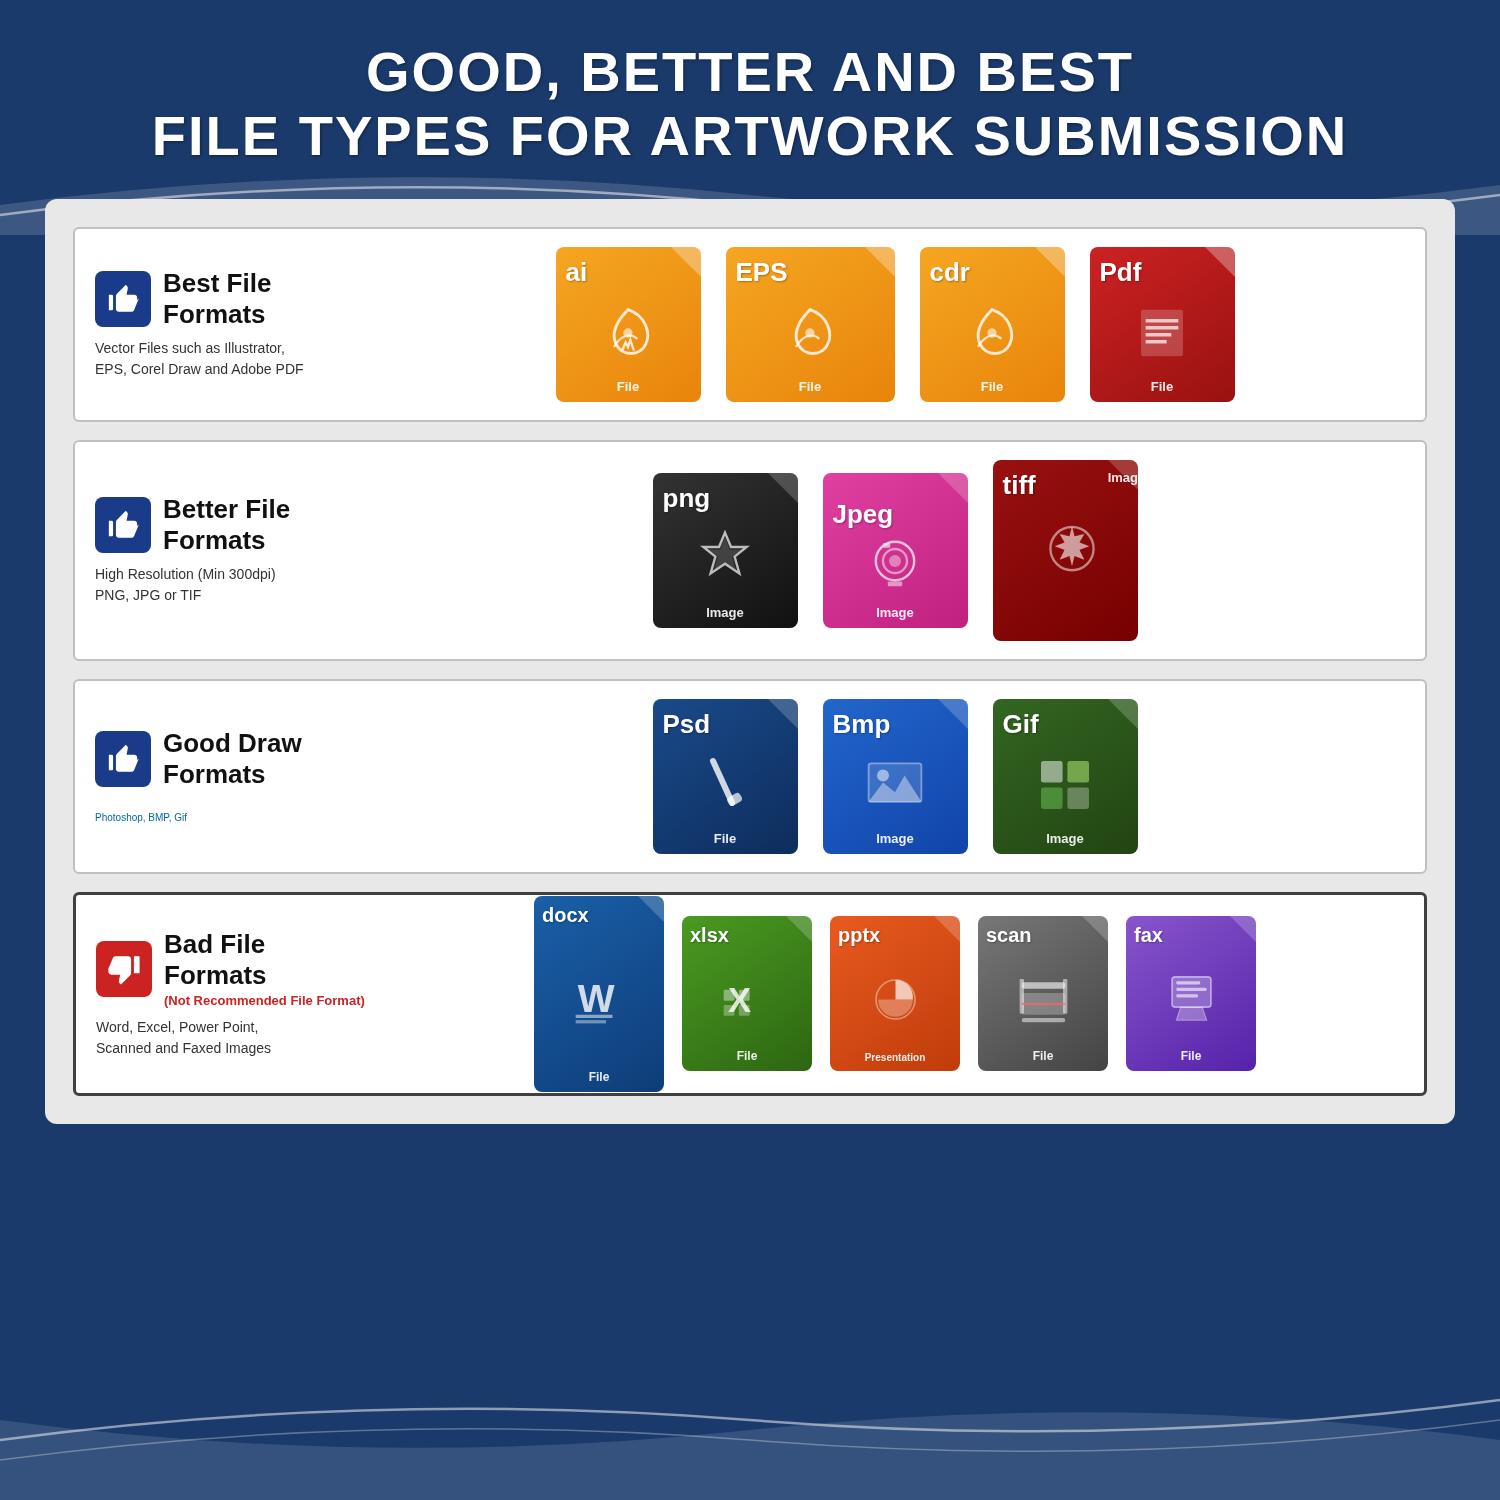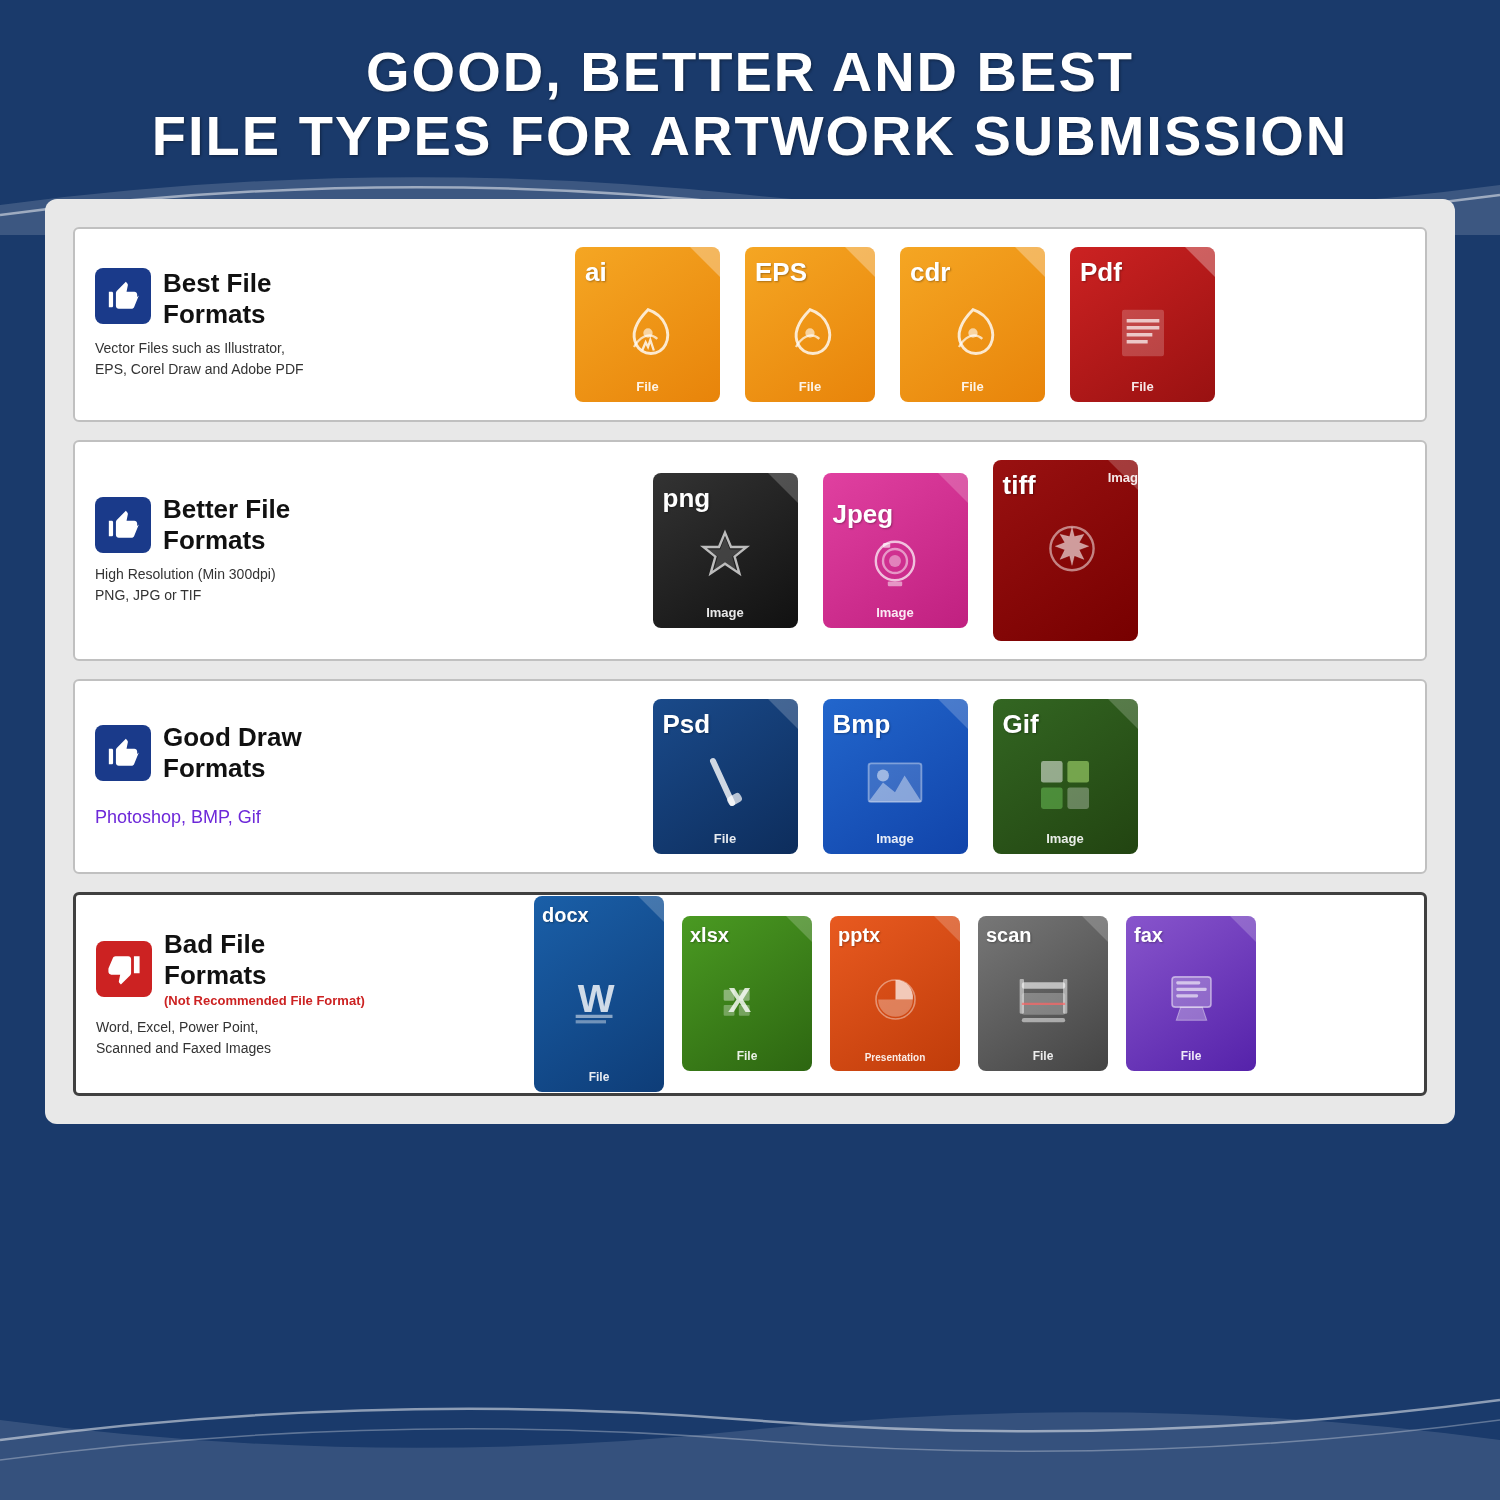--- a/index.html
+++ b/index.html
@@ -68,21 +68,21 @@
     z-index: 3;
     margin-top: 0;
   ">
 
     <div style="
       display:flex;align-items:center;gap:20px;
       background:white;border-radius:6px;padding:18px 20px;
       border:2px solid #c0c0c0;
     ">
       <div style="width:270px;min-width:270px;">
-        <div style="display:flex;align-items:flex-start;gap:12px;margin-bottom:8px;">
+        <div style="display:flex;align-items:center;gap:12px;margin-bottom:8px;">
           <div style="width:56px;height:56px;background:#1a3a8a;border-radius:8px;display:flex;align-items:center;justify-content:center;flex-shrink:0;">
             <svg viewBox="0 0 24 24" width="34" height="34" fill="white">
                 <path d="M2 20h2c.55 0 1-.45 1-1v-9c0-.55-.45-1-1-1H2v11zm19.83-7.12c.11-.25.17-.52.17-.8V11c0-1.1-.9-2-2-2h-5.5l.92-4.65c.05-.22.02-.46-.08-.66-.23-.45-.52-.86-.88-1.22L14 2 7.59 8.41C7.21 8.79 7 9.3 7 9.83V19c0 1.1.9 2 2 2h9c.83 0 1.58-.51 1.88-1.28l3-7.28c.08-.21.12-.43.12-.56v-.01l-.17.01z"></path>
               </svg>
           </div>
           <span style="font-size:26px;font-weight:900;color:#111;">Best File Formats</span>
         </div>
         <p style="font-size:14px;color:#333;line-height:1.5;white-space:pre-line;">Vector Files such as Illustrator,
 EPS, Corel Draw and Adobe PDF</p>
       </div>
@@ -95,21 +95,21 @@
             <svg viewBox="0 0 60 60" width="70" height="70">
               <path d="M30 10 C20 20, 15 30, 20 40 C25 50, 40 50, 45 40 C50 30, 45 15, 30 10Z" fill="none" stroke="rgba(255,255,255,0.8)" stroke-width="2.5"></path>
               <path d="M18 42 C22 35, 30 28, 38 35" fill="none" stroke="rgba(255,255,255,0.7)" stroke-width="2"></path>
               <circle cx="30" cy="30" r="4" fill="rgba(255,255,255,0.6)"></circle>
               <path d="M25 45 L28 38 L30 42 L32 36 L35 45" fill="none" stroke="rgba(255,255,255,0.8)" stroke-width="2"></path>
             </svg>
           </div>
           <span style="font-size:13px;color:rgba(255,255,255,0.9);font-weight:600;text-align:center;z-index:1;">File</span>
         </div>
 
-        <div style="width:130px;height:155px;background:linear-gradient(145deg,#f5a623,#e8840a);border-radius:8px;position:relative;display:flex;flex-direction:column;padding:10px 10px 8px;overflow:hidden;">
+        <div style="width:169px;height:155px;background:linear-gradient(145deg,#f5a623,#e8840a);border-radius:8px;position:relative;display:flex;flex-direction:column;padding:10px 10px 8px;overflow:hidden;">
           <div style="position:absolute;top:0;right:0;width:0;height:0;border-style:solid;border-width:0 30px 30px 0;border-color:transparent rgba(255,255,255,0.3) transparent transparent;"></div>
           <span style="font-size:26px;font-weight:900;color:white;text-shadow:1px 1px 2px rgba(0,0,0,0.3);z-index:1;">EPS</span>
           <div style="flex:1;display:flex;align-items:center;justify-content:center;z-index:1;">
             <svg viewBox="0 0 60 60" width="70" height="70">
               <path d="M30 10 C20 20, 15 30, 20 40 C25 50, 40 50, 45 40 C50 30, 45 15, 30 10Z" fill="none" stroke="rgba(255,255,255,0.8)" stroke-width="2.5"></path>
               <path d="M18 42 C22 35, 30 28, 38 35" fill="none" stroke="rgba(255,255,255,0.7)" stroke-width="2"></path>
               <circle cx="30" cy="30" r="4" fill="rgba(255,255,255,0.6)"></circle>
             </svg>
           </div>
           <span style="font-size:13px;color:rgba(255,255,255,0.9);font-weight:600;text-align:center;z-index:1;">File</span>
@@ -212,21 +212,21 @@
     ">
       <div style="width:270px;min-width:270px;">
         <div style="display:flex;align-items:center;gap:12px;margin-bottom:8px;">
           <div style="width:56px;height:56px;background:#1a3a8a;border-radius:8px;display:flex;align-items:center;justify-content:center;flex-shrink:0;">
             <svg viewBox="0 0 24 24" width="34" height="34" fill="white">
                 <path d="M2 20h2c.55 0 1-.45 1-1v-9c0-.55-.45-1-1-1H2v11zm19.83-7.12c.11-.25.17-.52.17-.8V11c0-1.1-.9-2-2-2h-5.5l.92-4.65c.05-.22.02-.46-.08-.66-.23-.45-.52-.86-.88-1.22L14 2 7.59 8.41C7.21 8.79 7 9.3 7 9.83V19c0 1.1.9 2 2 2h9c.83 0 1.58-.51 1.88-1.28l3-7.28c.08-.21.12-.43.12-.56v-.01l-.17.01z"></path>
               </svg>
           </div>
           <span style="font-size:26px;font-weight:900;color:#111;">Good Draw Formats</span>
         </div>
-        <p style="font-size:18px;color:#6d28d9;line-height:1.5;white-space:pre-line;margin-top:20px;">Photoshop, BMP, Gif</p>
+        <p style="font-size:10px;color:#0369a1;line-height:1.5;white-space:pre-line;margin-top:20px;">Photoshop, BMP, Gif</p>
       </div>
       <div style="display:flex;flex:1;align-items:center;justify-content:center;gap:25px;">
 
         <div style="width:145px;height:155px;background:linear-gradient(145deg,#1a4a8a,#0d2d5c);border-radius:8px;position:relative;display:flex;flex-direction:column;padding:10px 10px 8px;overflow:hidden;">
           <div style="position:absolute;top:0;right:0;width:0;height:0;border-style:solid;border-width:0 30px 30px 0;border-color:transparent rgba(255,255,255,0.2) transparent transparent;"></div>
           <span style="font-size:26px;font-weight:900;color:white;text-shadow:1px 1px 2px rgba(0,0,0,0.3);z-index:1;">Psd</span>
           <div style="flex:1;display:flex;align-items:center;justify-content:center;z-index:1;">
             <svg viewBox="0 0 60 60" width="72" height="72">
               <line x1="20" y1="10" x2="36" y2="45" stroke="rgba(255,255,255,0.8)" stroke-width="5" stroke-linecap="round"></line>
               <rect x="32" y="38" width="12" height="8" rx="3" fill="rgba(255,255,255,0.7)" transform="rotate(-30 38 42)"></rect>

